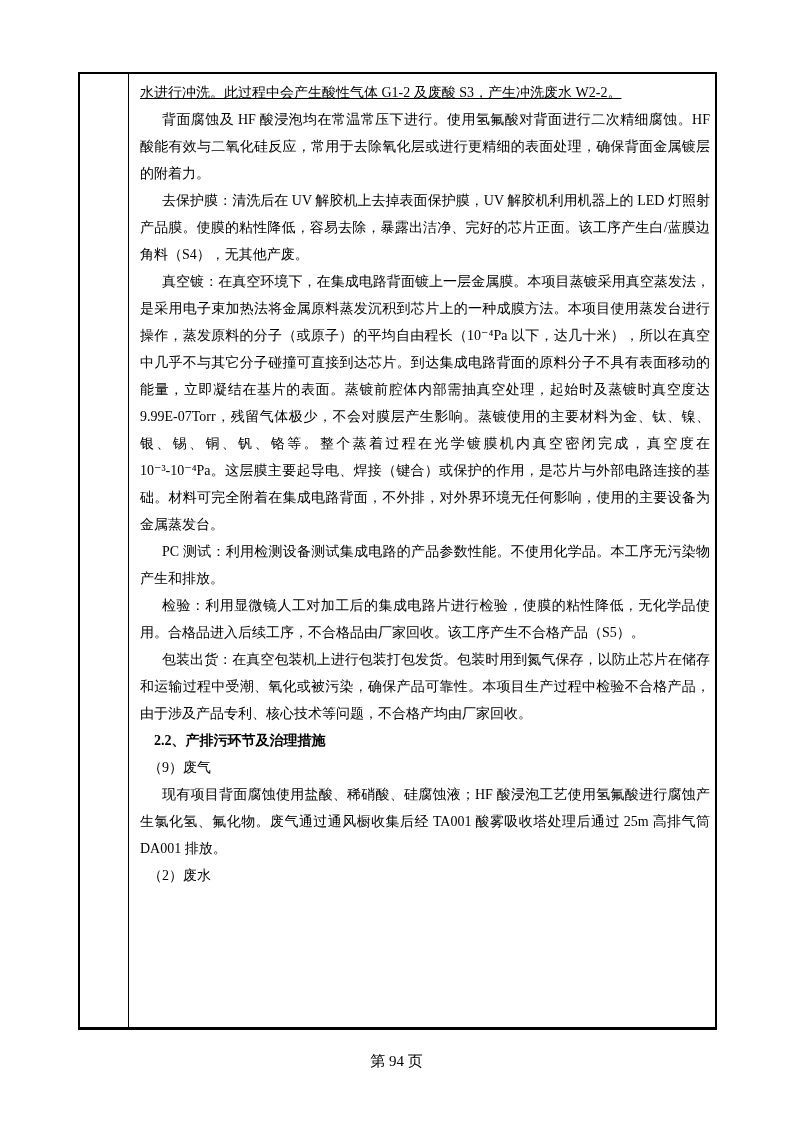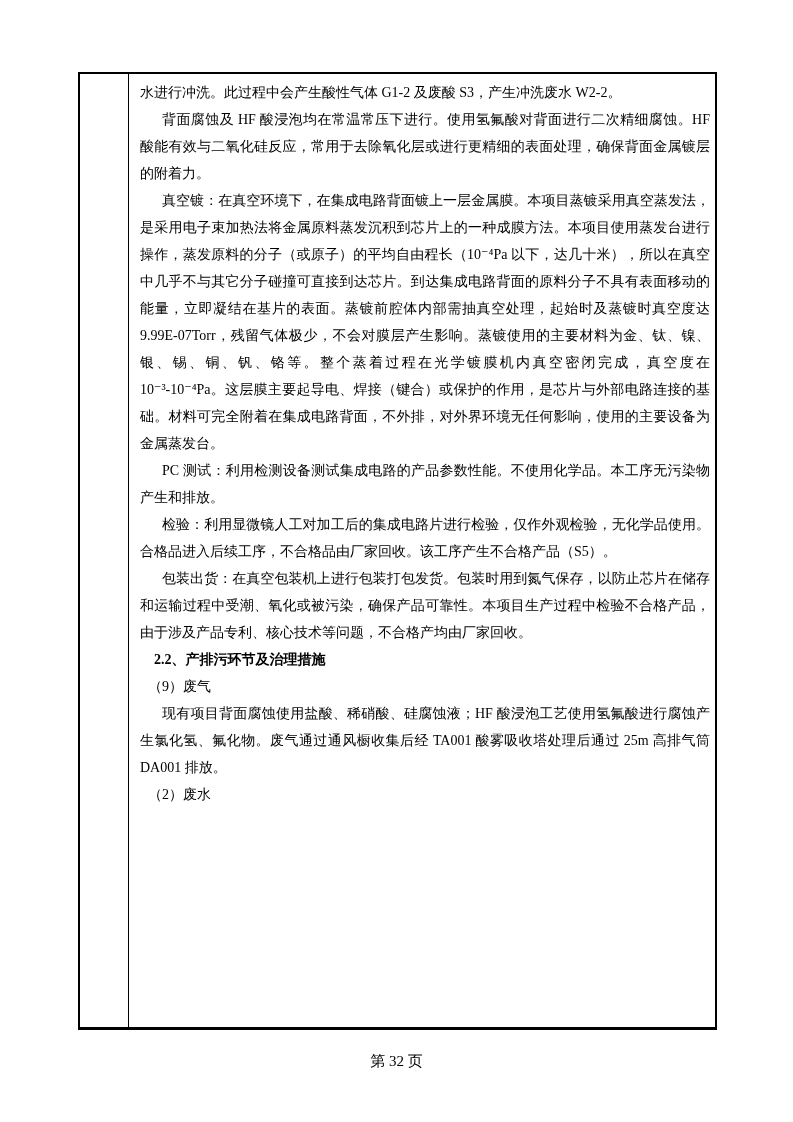--- a/index.html
+++ b/index.html
@@ -38,21 +38,21 @@
     line-height: 27px;
     text-align: justify;
     text-justify: inter-ideograph;
     overflow: hidden;
   }
   .content-cell p {
     margin: 0;
     padding: 0;
     text-indent: 22px;
   }
-  .content-cell p.no-indent { text-indent: 0; }
+  .content-cell p.no-indent { text-indent: 0; text-decoration: underline; }
   .content-cell p.heading {
     font-weight: bold;
     text-indent: 14px;
   }
   .content-cell p.num-item { text-indent: 8px; }
   .page-footer {
     position: absolute;
     left: 0;
     top: 1048px;
     width: 793px;
@@ -62,24 +62,25 @@
   }
 </style>
 </head>
 <body>
 
 <div class="doc-table">
   <div class="left-cell"></div>
   <div class="content-cell">
     <p class="no-indent">水进行冲洗。此过程中会产生酸性气体 G1-2 及废酸 S3，产生冲洗废水 W2-2。</p>
     <p>背面腐蚀及 HF 酸浸泡均在常温常压下进行。使用氢氟酸对背面进行二次精细腐蚀。HF 酸能有效与二氧化硅反应，常用于去除氧化层或进行更精细的表面处理，确保背面金属镀层的附着力。</p>
+    <p>去保护膜：清洗后在 UV 解胶机上去掉表面保护膜，UV 解胶机利用机器上的 LED 灯照射产品膜。使膜的粘性降低，容易去除，暴露出洁净、完好的芯片正面。该工序产生白/蓝膜边角料（S4），无其他产废。</p>
     <p>真空镀：在真空环境下，在集成电路背面镀上一层金属膜。本项目蒸镀采用真空蒸发法，是采用电子束加热法将金属原料蒸发沉积到芯片上的一种成膜方法。本项目使用蒸发台进行操作，蒸发原料的分子（或原子）的平均自由程长（10⁻⁴Pa 以下，达几十米），所以在真空中几乎不与其它分子碰撞可直接到达芯片。到达集成电路背面的原料分子不具有表面移动的能量，立即凝结在基片的表面。蒸镀前腔体内部需抽真空处理，起始时及蒸镀时真空度达 9.99E-07Torr，残留气体极少，不会对膜层产生影响。蒸镀使用的主要材料为金、钛、镍、银、锡、铜、钒、铬等。整个蒸着过程在光学镀膜机内真空密闭完成，真空度在 10⁻³-10⁻⁴Pa。这层膜主要起导电、焊接（键合）或保护的作用，是芯片与外部电路连接的基础。材料可完全附着在集成电路背面，不外排，对外界环境无任何影响，使用的主要设备为金属蒸发台。</p>
     <p>PC 测试：利用检测设备测试集成电路的产品参数性能。不使用化学品。本工序无污染物产生和排放。</p>
-    <p>检验：利用显微镜人工对加工后的集成电路片进行检验，仅作外观检验，无化学品使用。合格品进入后续工序，不合格品由厂家回收。该工序产生不合格产品（S5）。</p>
+    <p>检验：利用显微镜人工对加工后的集成电路片进行检验，使膜的粘性降低，无化学品使用。合格品进入后续工序，不合格品由厂家回收。该工序产生不合格产品（S5）。</p>
     <p>包装出货：在真空包装机上进行包装打包发货。包装时用到氮气保存，以防止芯片在储存和运输过程中受潮、氧化或被污染，确保产品可靠性。本项目生产过程中检验不合格产品，由于涉及产品专利、核心技术等问题，不合格产均由厂家回收。</p>
     <p class="heading">2.2、产排污环节及治理措施</p>
     <p class="num-item">（9）废气</p>
     <p>现有项目背面腐蚀使用盐酸、稀硝酸、硅腐蚀液；HF 酸浸泡工艺使用氢氟酸进行腐蚀产生氯化氢、氟化物。废气通过通风橱收集后经 TA001 酸雾吸收塔处理后通过 25m 高排气筒 DA001 排放。</p>
     <p class="num-item">（2）废水</p>
   </div>
 </div>
 
-<div class="page-footer">第 32 页</div>
+<div class="page-footer">第 94 页</div>
 
 </body></html>

